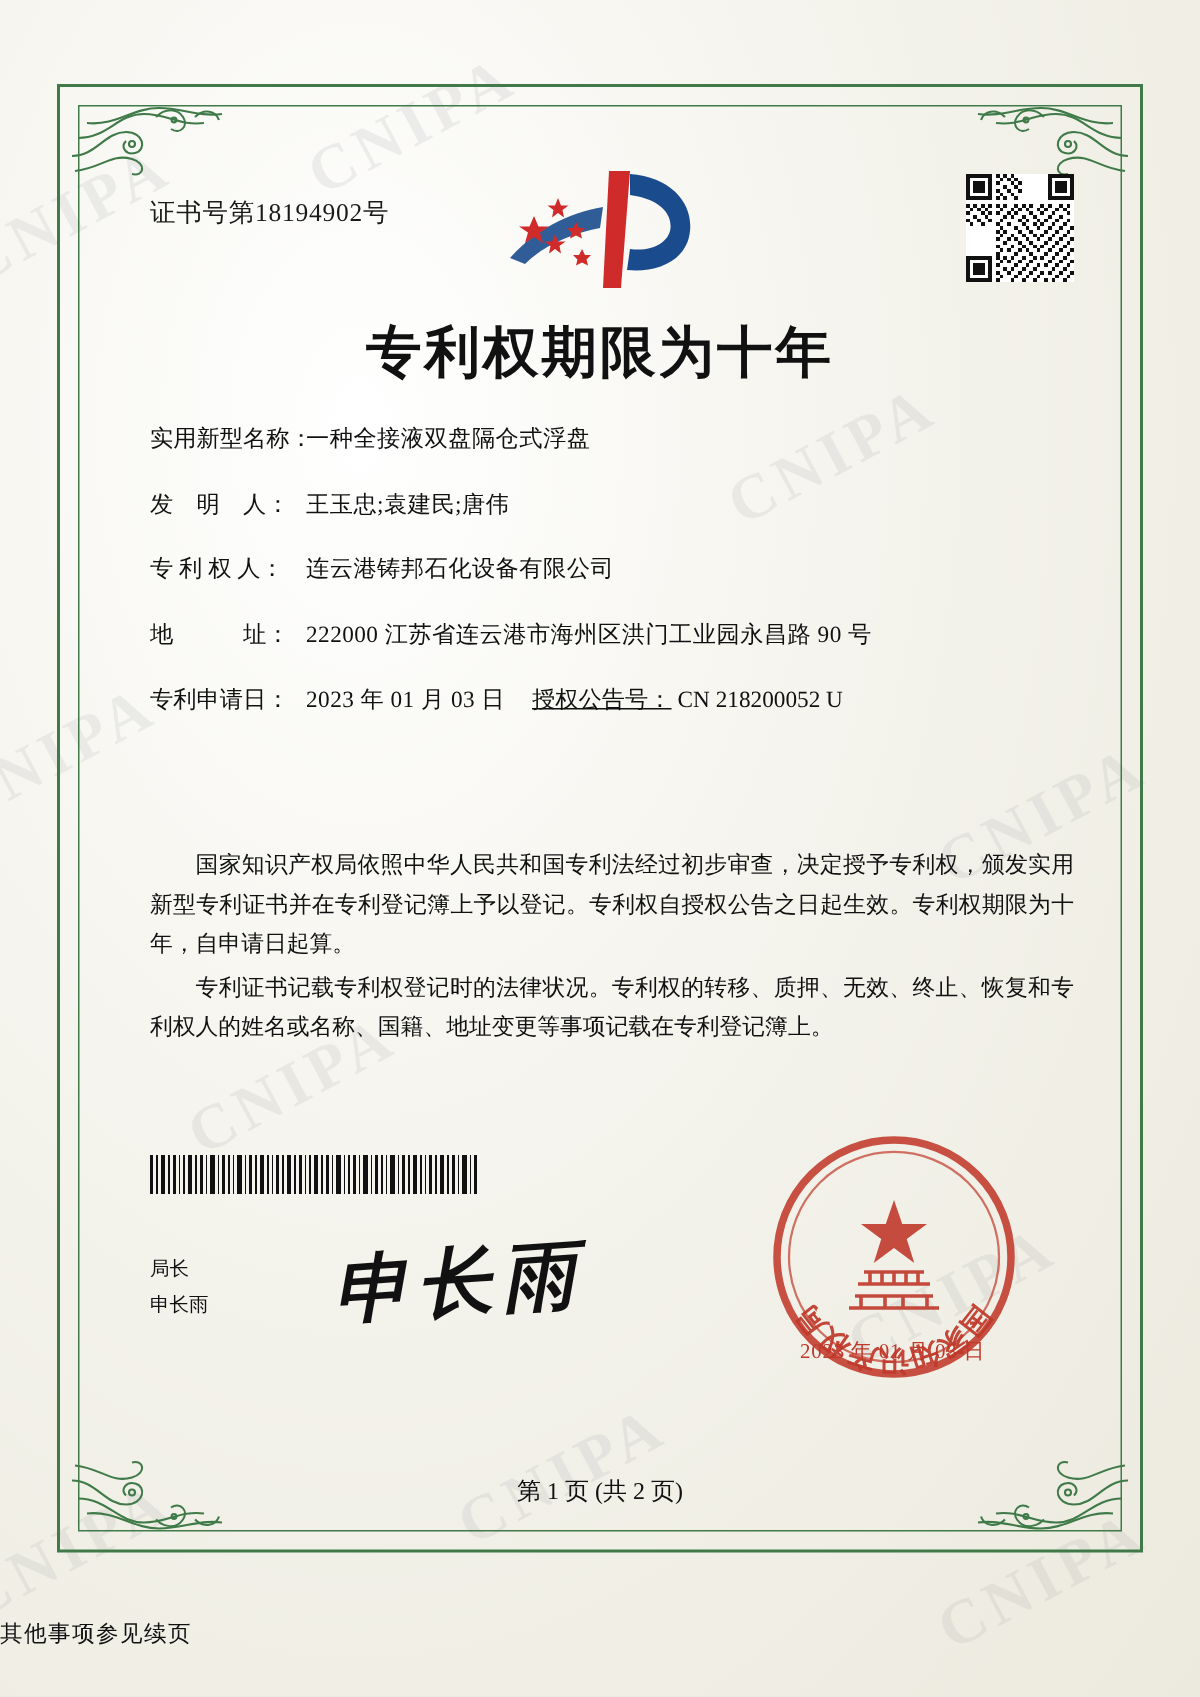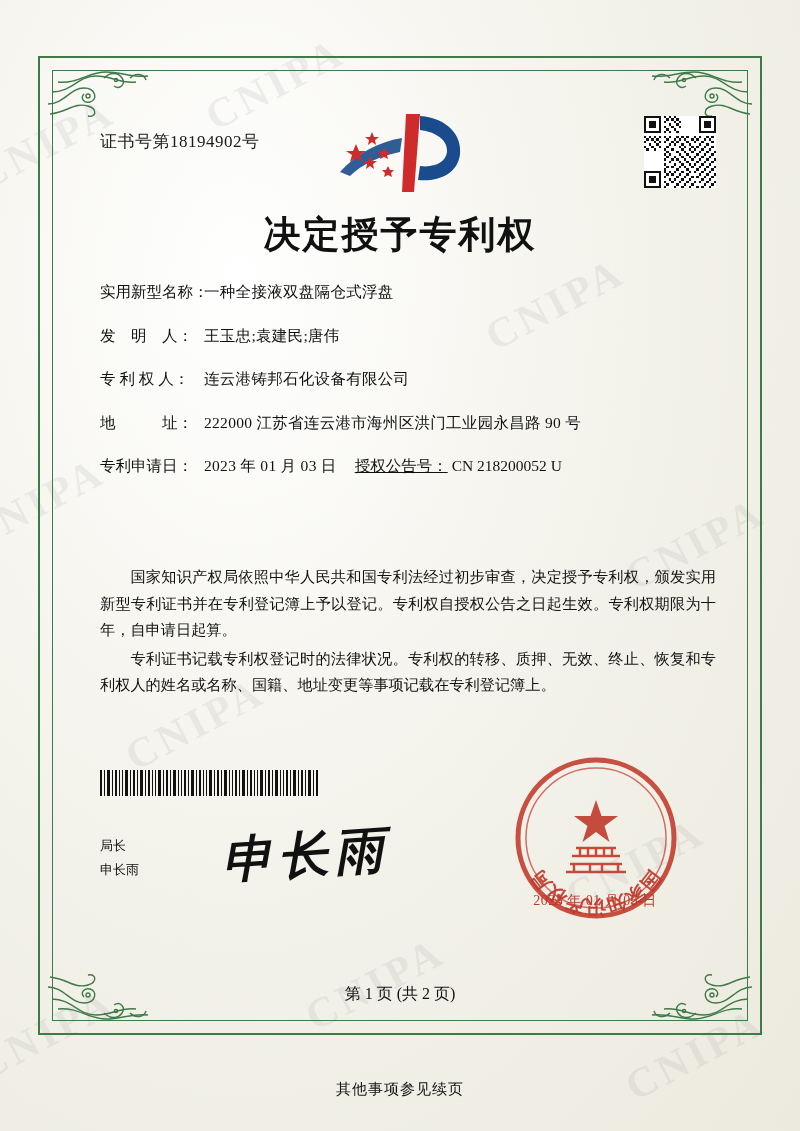--- a/index.html
+++ b/index.html
@@ -220,21 +220,20 @@
     text-align: center;
     font-family: "Liberation Serif", "DejaVu Serif", serif;
     font-size: 16px;
     color: #111;
   }
   .footnote {
     position: absolute;
     left: 0;
     right: 0;
     bottom: 32px;
-    text-align: center;
     font-family: "Liberation Serif", "DejaVu Serif", serif;
     font-size: 15px;
     color: #111;
     letter-spacing: 1px;
   }
 </style>
 </head>
 <body>
 
 <div class="page">
@@ -525,21 +524,21 @@
         <g fill="#cf2b2b">
           <polygon points="46,38 49,45 56,45 50,49 52,56 46,52 40,56 42,49 36,45 43,45"></polygon>
           <polygon points="62,26 64,31 69,31 65,34 66,39 62,36 58,39 59,34 55,31 60,31"></polygon>
           <polygon points="60,50 62,55 67,55 63,58 64,63 60,60 56,63 57,58 53,55 58,55"></polygon>
           <polygon points="74,42 76,46 80,46 77,49 78,53 74,51 70,53 71,49 68,46 72,46"></polygon>
           <polygon points="78,60 80,64 84,64 81,67 82,71 78,69 74,71 75,67 72,64 76,64"></polygon>
         </g>
       </svg>
     </div>
 
-    <div class="title">决定授予专利权</div>
+    <div class="title">专利权期限为十年</div>
 
     <div class="fields">
       <div class="field-row">
         <span class="field-label">实用新型名称：</span>
         <span class="field-value">一种全接液双盘隔仓式浮盘</span>
       </div>
       <div class="field-row">
         <span class="field-label">发　明　人：</span>
         <span class="field-value">王玉忠;袁建民;唐伟</span>
       </div>

